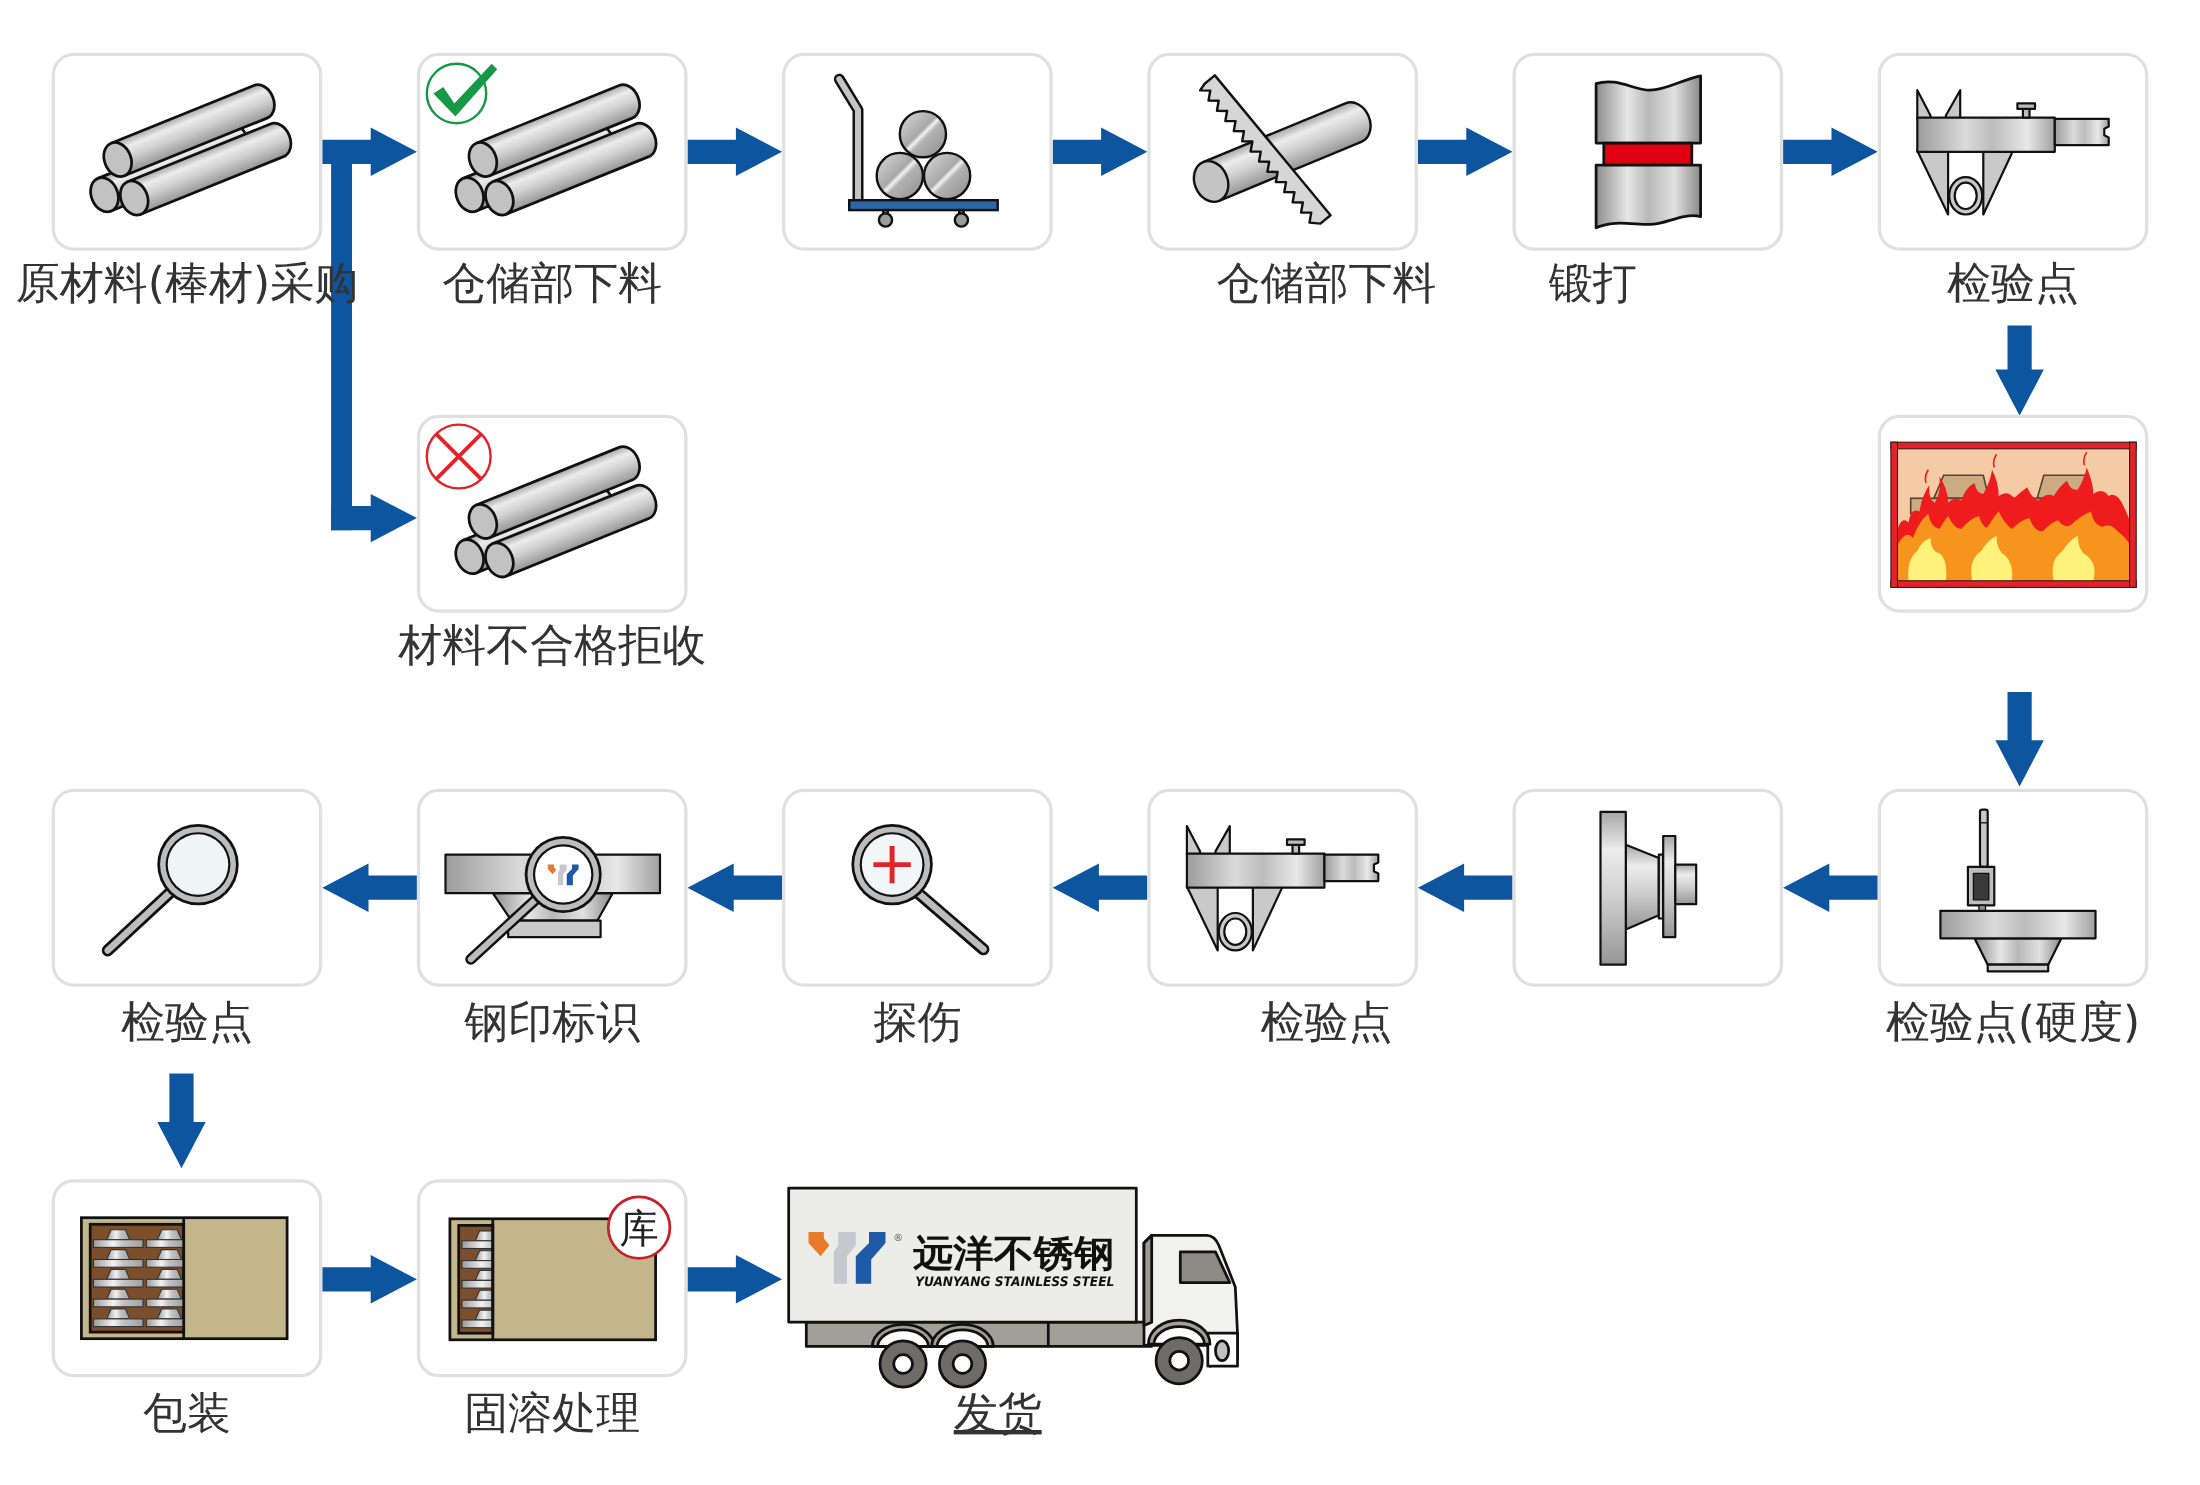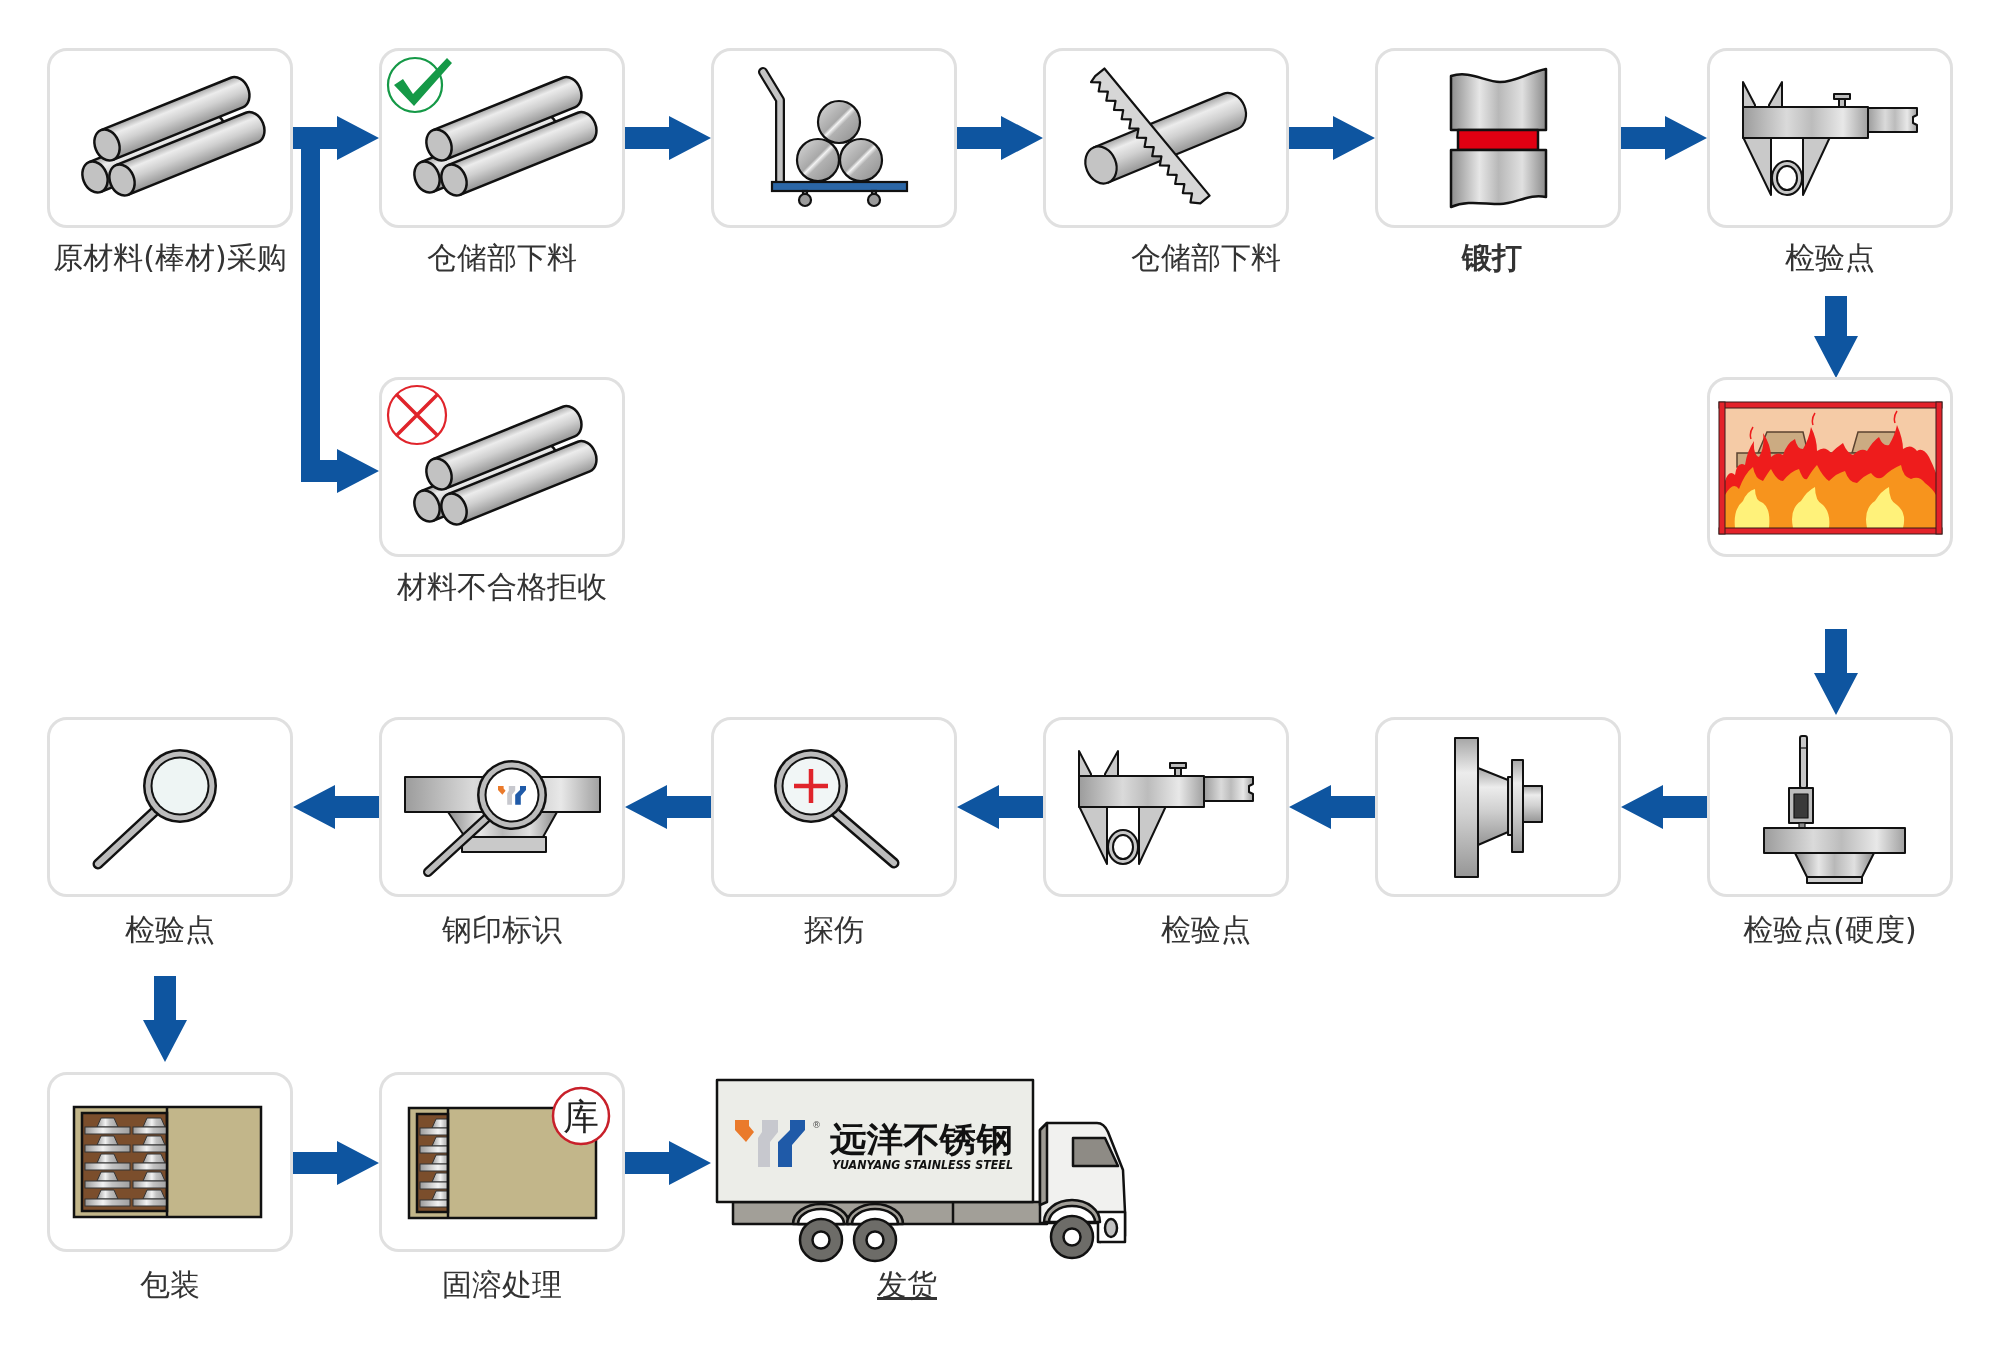--- a/index.html
+++ b/index.html
@@ -10,29 +10,29 @@
   .arrows { position: absolute; left: 0; top: 0; width: 2000px; height: 1350px; z-index: 0; }
   .arrows g { fill: var(--arrow, #0e55a0); }
   .box {
     position: absolute; width: 246px; height: 180px; box-sizing: border-box;
     border: 3px solid var(--box-border, #e0e0e0); border-radius: 20px; background: #ffffff;
     z-index: 1;
   }
   .box > svg.icon { position: absolute; left: -3px; top: -3px; width: 246px; height: 180px; overflow: visible; }
   .label {
     position: absolute; width: 320px; height: 40px; line-height: 40px; text-align: center;
-    font-size: 30px; color: var(--label-text, #333333); white-space: nowrap; z-index: 1;
+    font-size: 40px; color: var(--label-text, #333333); white-space: nowrap; z-index: 1;
     font-family: "DejaVu Sans", "Liberation Sans", sans-serif;
   }
   .truck { position: absolute; left: 700px; top: 1060px; width: 450px; height: 200px; z-index: 1; overflow: visible; }
   .defs { position: absolute; width: 0; height: 0; overflow: hidden; }
   .r1 { top: 48px; } .r2 { top: 377px; } .r3 { top: 717px; } .r4 { top: 1072px; }
   .c1 { left: 47px; } .c2 { left: 379px; } .c3 { left: 711px; } .c4 { left: 1043px; } .c5 { left: 1375px; } .c6 { left: 1707px; }
   .l1 { top: 238px; } .l2 { top: 567px; } .l3 { top: 910px; } .l4 { top: 1265px; text-align: center; }
-  .lc1 { left: 10px; } .lc2 { left: 342px; } .lc3 { left: 674px; } .lc4 { left: 1046px; } .lc5 { left: 1332px; font-weight: bold; } .lc6 { left: 1670px; }
+  .lc1 { left: 10px; } .lc2 { left: 342px; } .lc3 { left: 674px; } .lc4 { left: 1046px; } .lc5 { left: 1288px; } .lc6 { left: 1670px; }
   .lct { left: 747px; text-decoration: underline; }
 </style>
 </head>
 <body>
 
 <div id="canvas">
 
   <svg class="defs" aria-hidden="true">
     <defs>
       <linearGradient id="g-rod" x1="0" y1="0" x2="0" y2="1">

